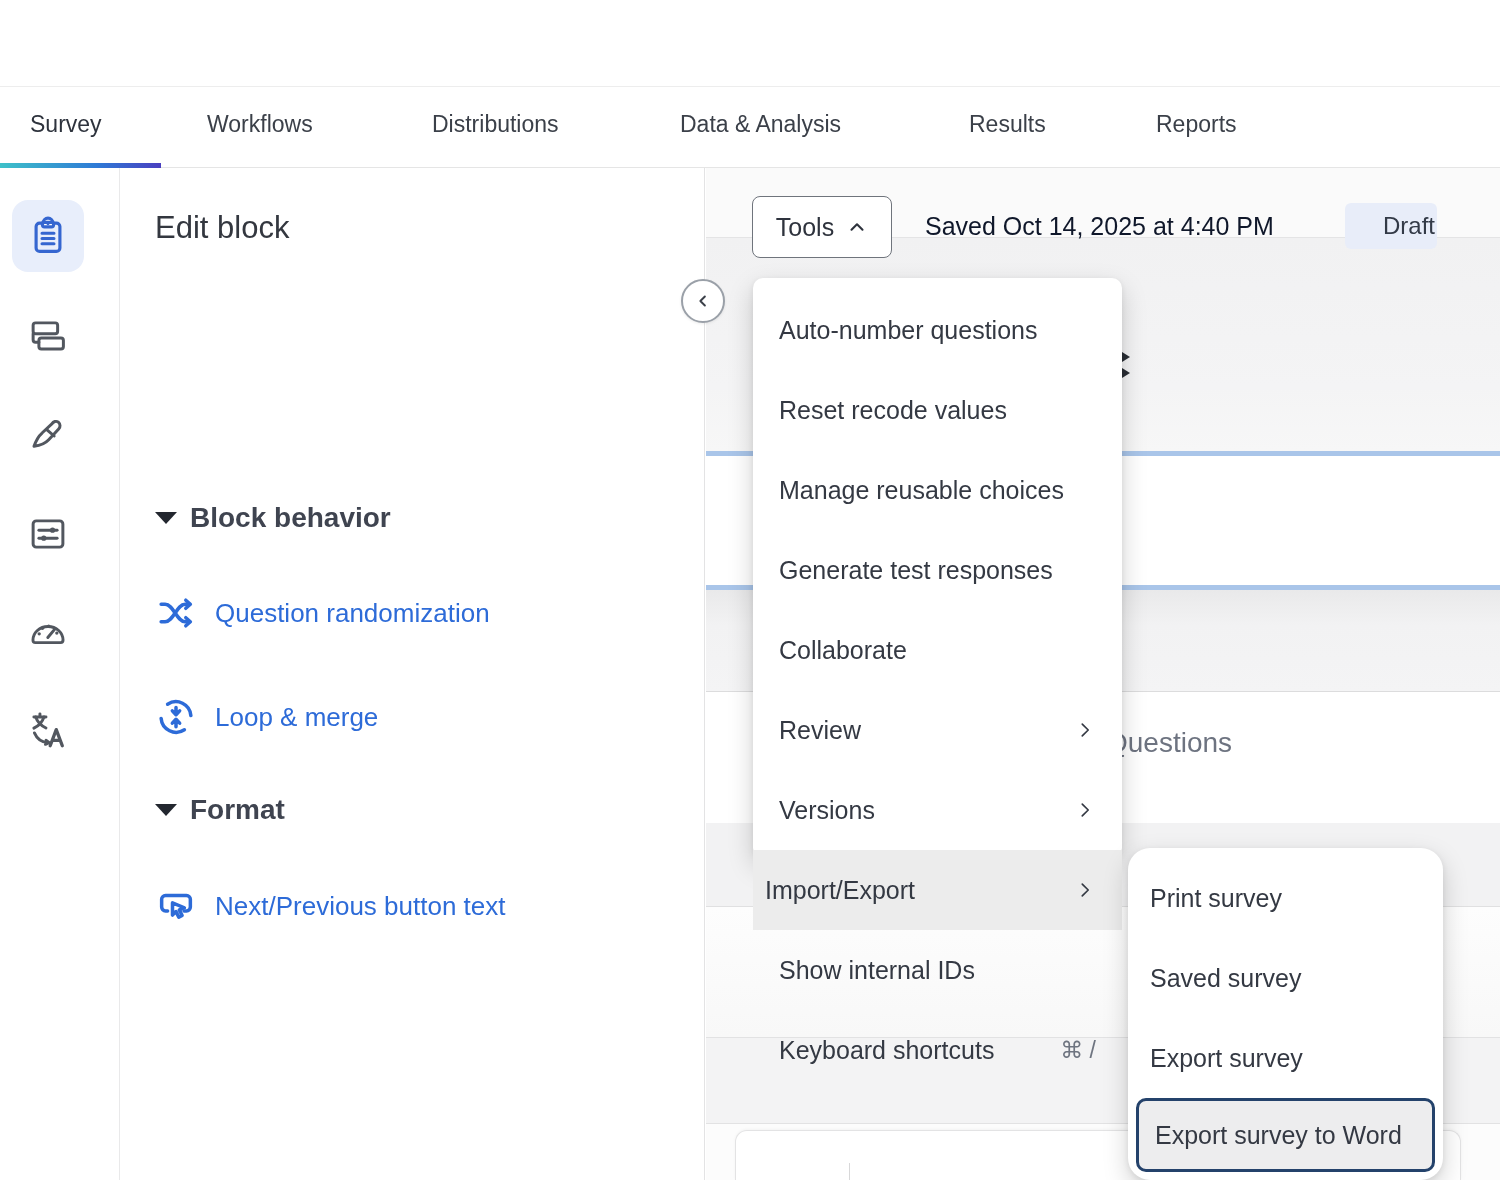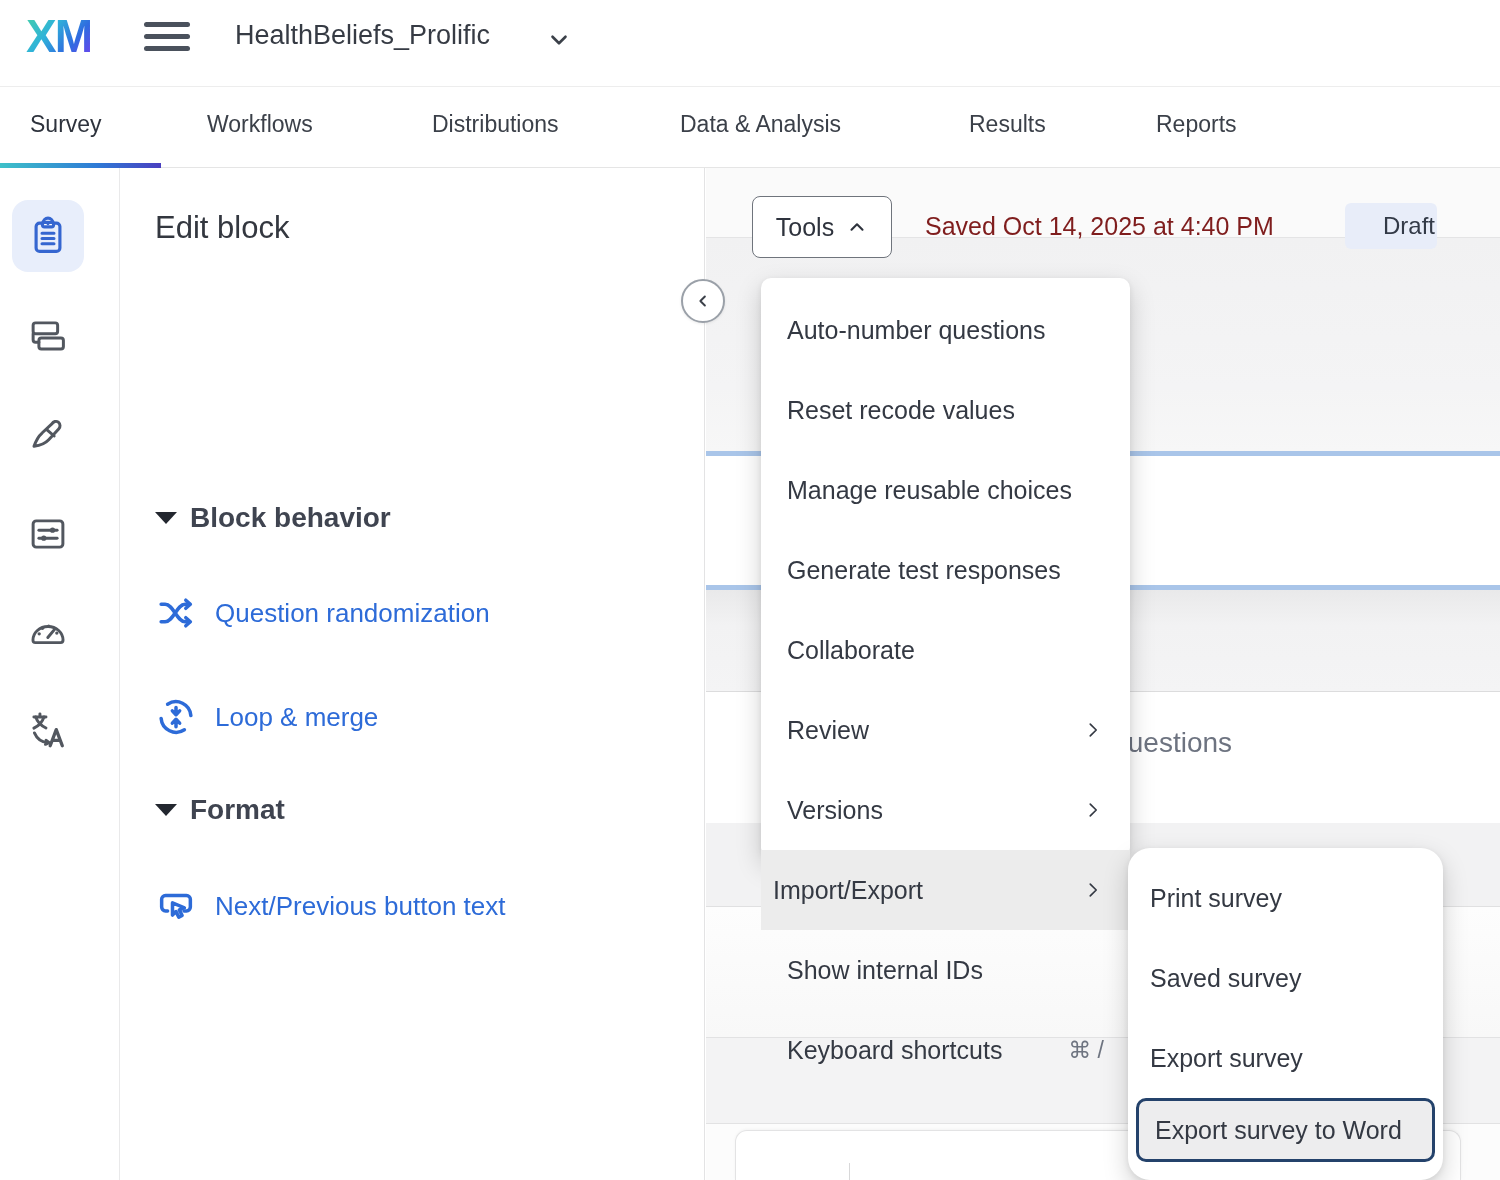--- a/index.html
+++ b/index.html
@@ -65,41 +65,41 @@
   .bottom-card { position:absolute; left:29px; top:962px; width:726px; height:50px; background:#fff;
                  border:1px solid #e3e3e4; border-bottom:none; border-radius:12px 12px 0 0;
                  box-shadow:0 -1px 3px rgba(0,0,0,.04); }
   .bottom-card .vline { position:absolute; left:113px; top:32px; width:1px; height:18px; background:#d8d8d9; }
 
   
   .tools-btn { position:absolute; left:752px; top:196px; width:140px; height:62px; background:#fff;
                border:1px solid #6f747c; border-radius:8px; display:flex; align-items:center;
                justify-content:center; gap:12px; cursor:pointer; z-index:8; }
   .tools-btn .lbl { font-size:25px; color:#2e333d; }
-  .saved-text { position:absolute; left:925px; top:212px; font-size:25px; color:#7f1d1d; z-index:8; white-space:nowrap; }
+  .saved-text { position:absolute; left:925px; top:212px; font-size:25px; color:#0f172a; z-index:8; white-space:nowrap; }
   .draft-badge { position:absolute; left:1345px; top:203px; width:92px; height:46px; background:#e8edf9;
                  border-radius:6px; display:flex; align-items:center; justify-content:center;
                  font-size:24px; color:#333a47; z-index:8;padding-left:36px; }
 
   
   .tools-menu { position:absolute; left:753px; top:278px; width:369px; height:580px; background:#fff;
                 border-radius:10px; box-shadow:0 10px 26px rgba(0,0,0,.18), 0 2px 6px rgba(0,0,0,.08);
-                padding-top:12px; z-index:10;margin-left:8px; }
+                padding-top:12px; z-index:10; }
   .menu-item { height:80px; display:flex; align-items:center; justify-content:space-between;
                padding:0 26px; cursor:pointer; }
   .menu-item .lbl { font-size:25px; color:#343943; }
   .menu-item.highlight { background:#ececec;padding-left:12px; }
   .menu-item .shortcut { font-size:23px; color:#6e7480; }
 
   
   .submenu { position:absolute; left:1128px; top:848px; width:315px; height:332px; background:#fff;
              border-radius:22px; box-shadow:0 10px 26px rgba(0,0,0,.18), 0 2px 6px rgba(0,0,0,.08);
              padding-top:10px; z-index:11;text-align:center; }
   .submenu .menu-item { height:80px; padding:0 22px; }
-  .submenu-selected { position:absolute; left:8px; top:250px; width:299px; height:64px; background:#ededee;
+  .submenu-selected { position:absolute; left:8px; top:250px; width:299px; height:74px; background:#ededee;
                       border:3px solid #24426b; border-radius:10px; display:flex; align-items:center;
                       padding:0 16px; cursor:pointer; }
   .submenu-selected .lbl { font-size:25px; color:#343943; white-space:nowrap; }
 
   svg { display:block; }
 </style>
 </head>
 <body>
 
 <div id="app">
@@ -116,34 +116,20 @@
     <div class="band band-gray-4"></div>
     <div class="band band-white-4"></div>
     <div class="mini-tri" style="top:184px"></div>
     <div class="mini-tri" style="top:200px"></div>
     <div class="questions-label">Questions</div>
     <div class="bottom-card">
       <div class="vline"></div>
     </div>
   </div>
 
-  <div class="header">
-    <div class="logo">XM</div>
-    <div class="hamburger">
-      <span></span>
-        <span></span>
-        <span></span>
-    </div>
-    <div class="survey-title">HealthBeliefs_Prolific</div>
-    <div class="title-chevron">
-      <svg width="26" height="26" viewBox="0 0 24 24" fill="none" stroke="#3b4049" stroke-width="2.4" stroke-linecap="round" stroke-linejoin="round">
-          <path d="M6 9l6 6 6-6"></path>
-        </svg>
-    </div>
-  </div>
 
   <div class="navbar">
     <div class="tab active" style="left:30px">Survey</div>
     <div class="tab" style="left:207px">Workflows</div>
     <div class="tab" style="left:432px">Distributions</div>
     <div class="tab" style="left:680px">Data &amp; Analysis</div>
     <div class="tab" style="left:969px">Results</div>
     <div class="tab" style="left:1156px">Reports</div>
     <div class="tab-underline"></div>
   </div>

